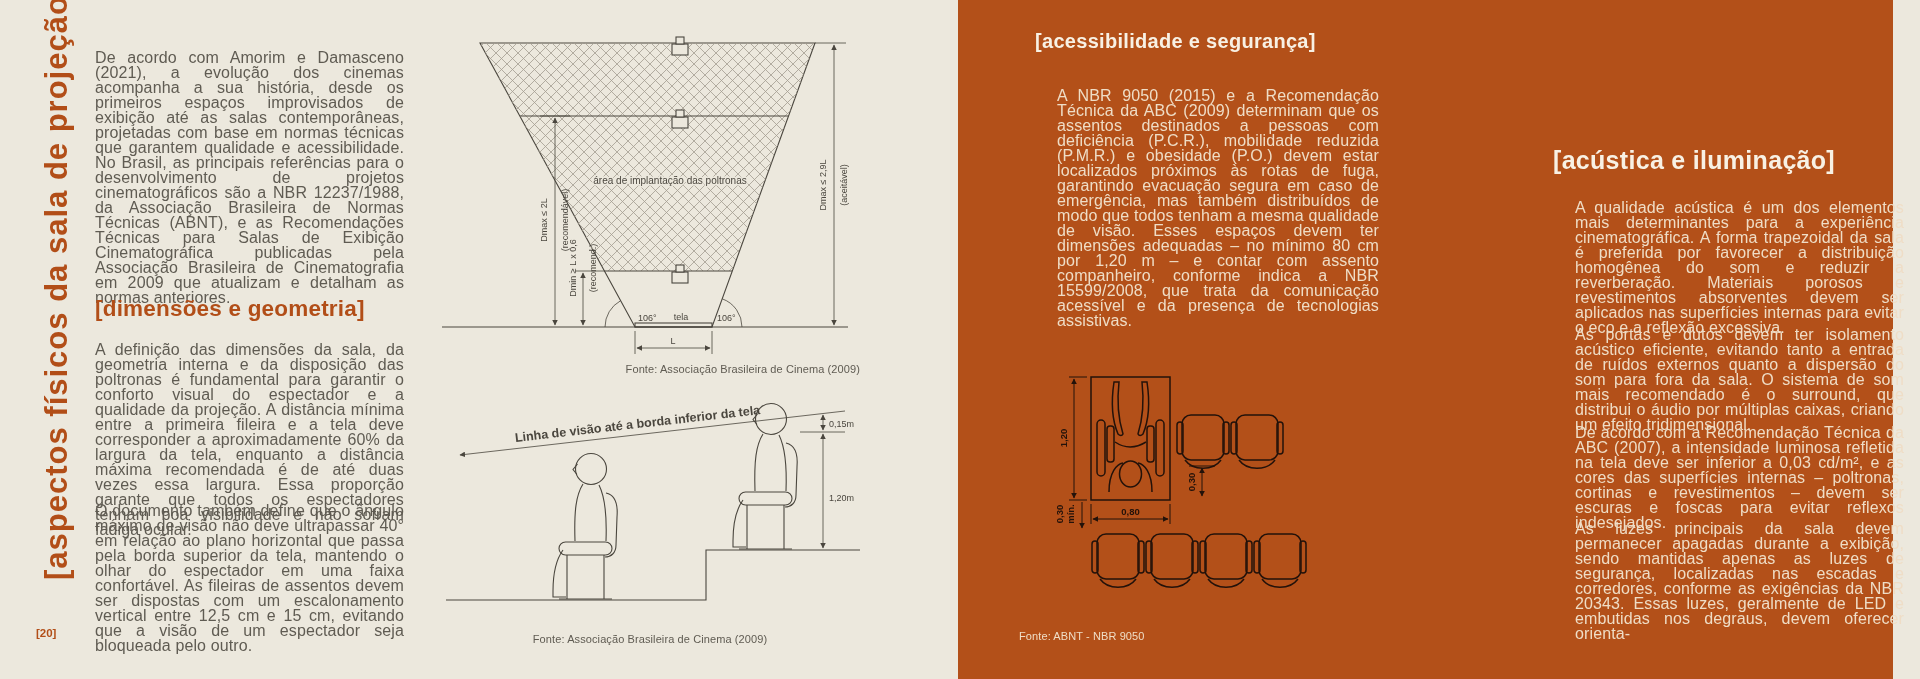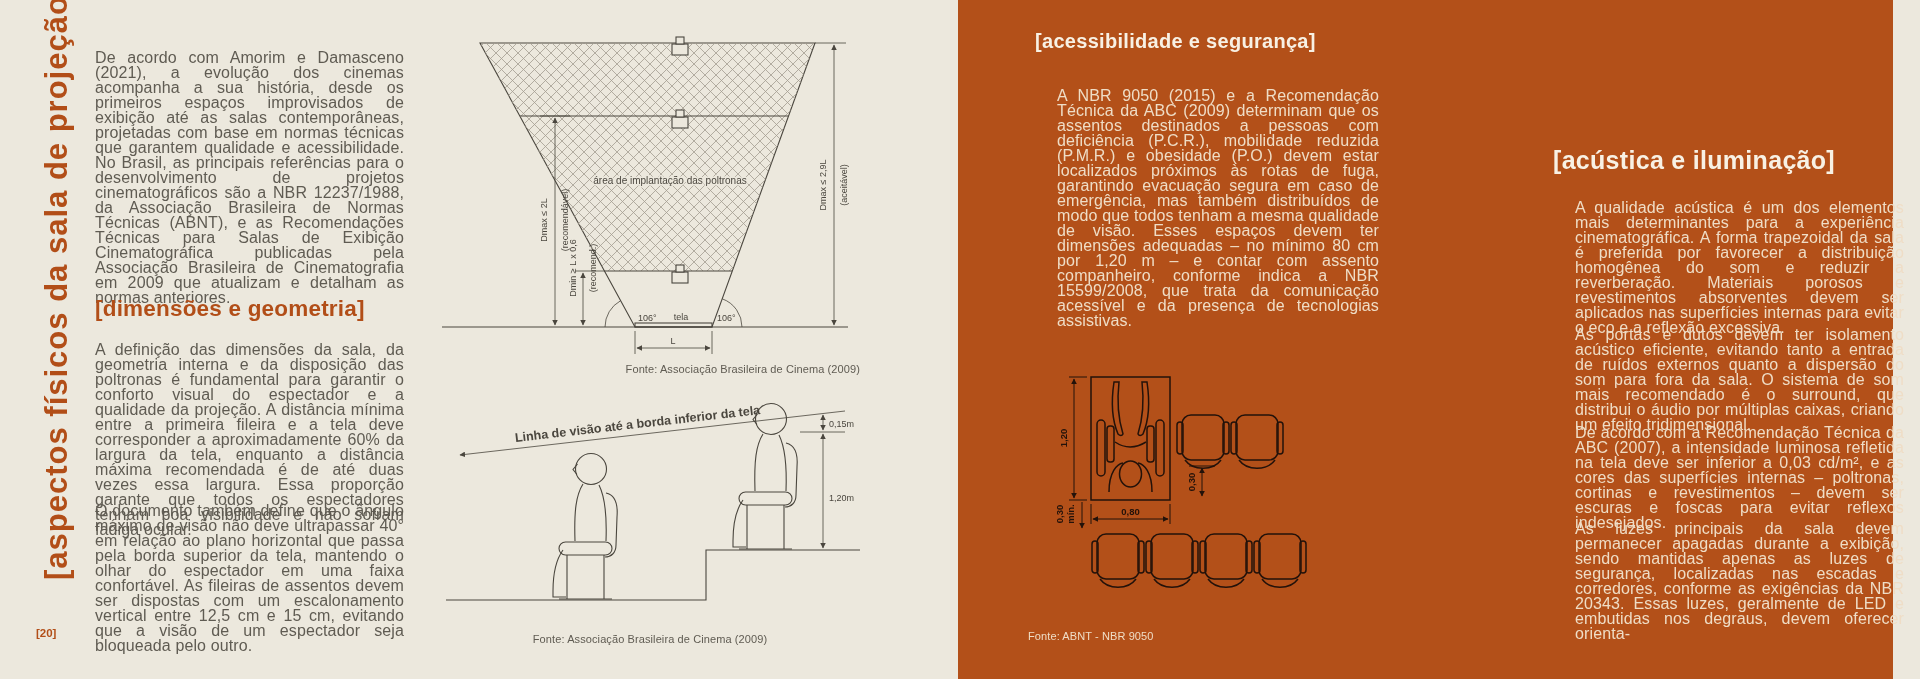--- a/index.html
+++ b/index.html
@@ -218,21 +218,21 @@
       <use href="#seat" transform="translate(122,47)"></use>
       <use href="#seat" transform="translate(176,47)"></use>
 
       <use href="#seat" transform="translate(37,166)"></use>
       <use href="#seat" transform="translate(91,166)"></use>
       <use href="#seat" transform="translate(145,166)"></use>
       <use href="#seat" transform="translate(199,166)"></use>
     </svg>
   </figure>
 
-  <figcaption class="cap" style="left:70px;top:630px;text-align:center;">Fonte: ABNT - NBR 9050</figcaption>
+  <figcaption class="cap" style="left:61px;top:630px;text-align:center;">Fonte: ABNT - NBR 9050</figcaption>
 
   <h2 class="hR" style="left:595px;top:146px;font-size:25px;">[acústica e iluminação]</h2>
 
   <p class="body-text" style="left:595px;top:200px;width:329px;">A qualidade acústica é um dos elementos mais determinantes para a experiência cinematográfica. A forma trapezoidal da sala é preferida por favorecer a distribuição homogênea do som e reduzir a reverberação. Materiais porosos e revestimentos absorventes devem ser aplicados nas superfícies internas para evitar o eco e a reflexão excessiva.</p>
   <p class="body-text" style="left:595px;top:327px;width:329px;">As portas e dutos devem ter isolamento acústico eficiente, evitando tanto a entrada de ruídos externos quanto a dispersão do som para fora da sala. O sistema de som mais recomendado é o surround, que distribui o áudio por múltiplas caixas, criando um efeito tridimensional.</p>
   <p class="body-text" style="left:595px;top:425px;width:329px;">De acordo com a Recomendação Técnica da ABC (2007), a intensidade luminosa refletida na tela deve ser inferior a 0,03 cd/m², e as cores das superfícies internas – poltronas, cortinas e revestimentos – devem ser escuras e foscas para evitar reflexos indesejados.</p>
   <p class="body-text" style="left:595px;top:521px;width:329px;">As luzes principais da sala devem permanecer apagadas durante a exibição, sendo mantidas apenas as luzes de segurança, localizadas nas escadas e corredores, conforme as exigências da NBR 20343. Essas luzes, geralmente de LED e embutidas nos degraus, devem oferecer orienta-</p>
 </div>
 
 </body></html>

